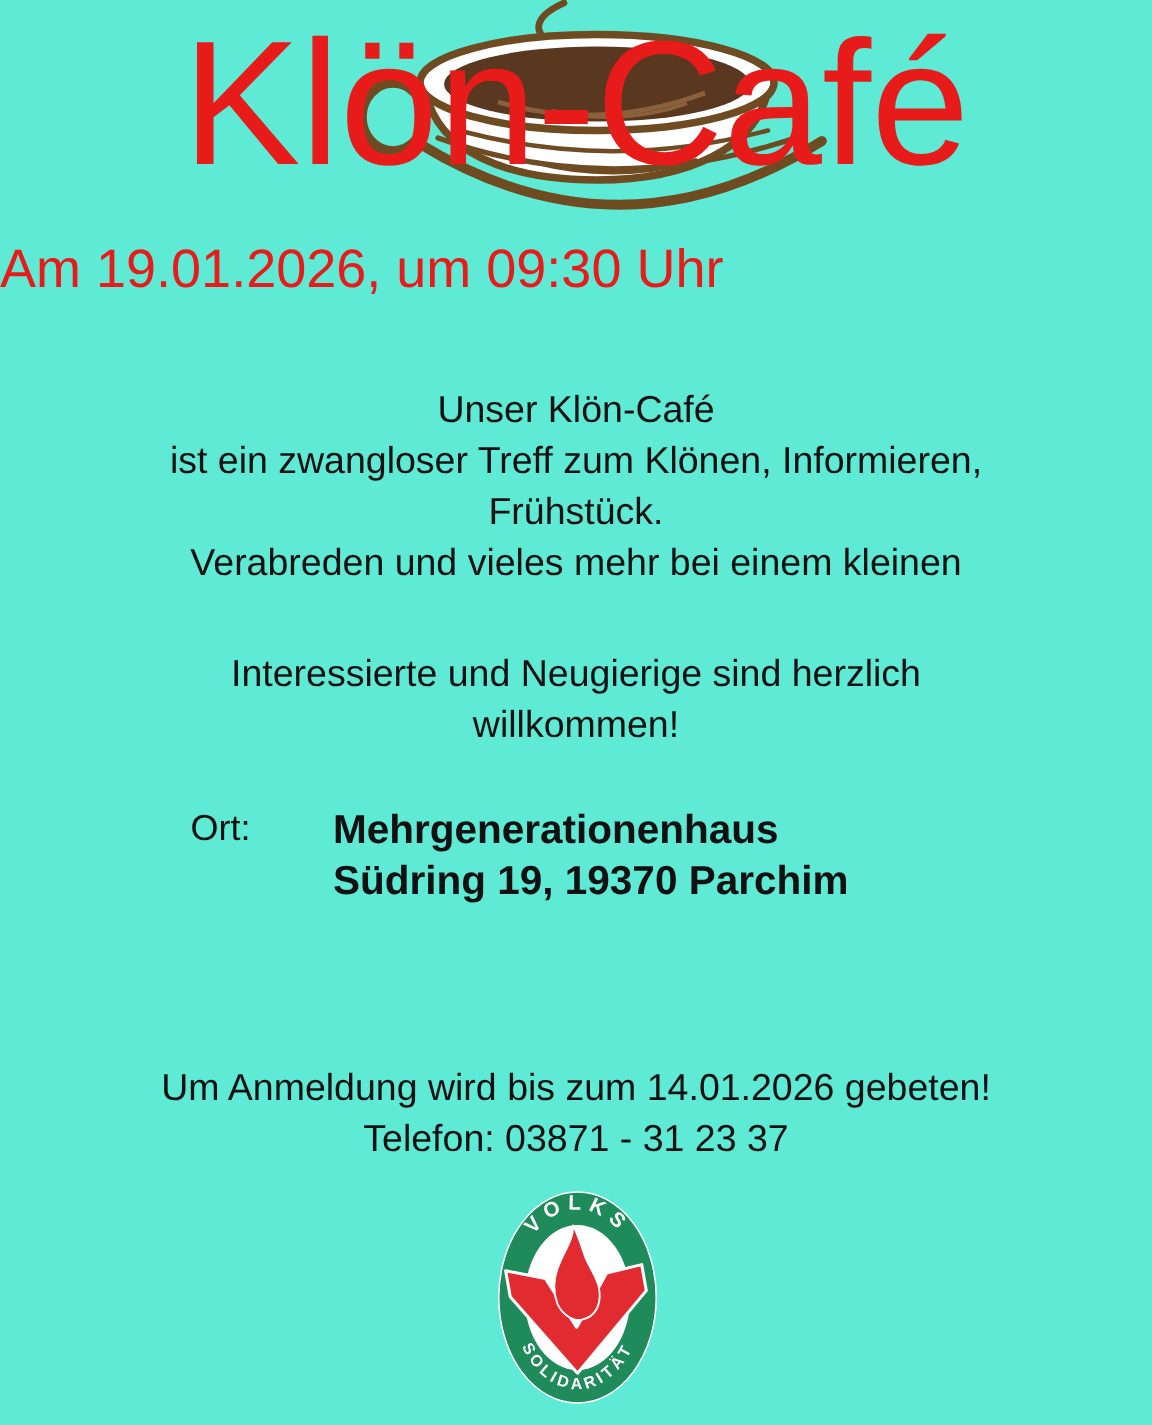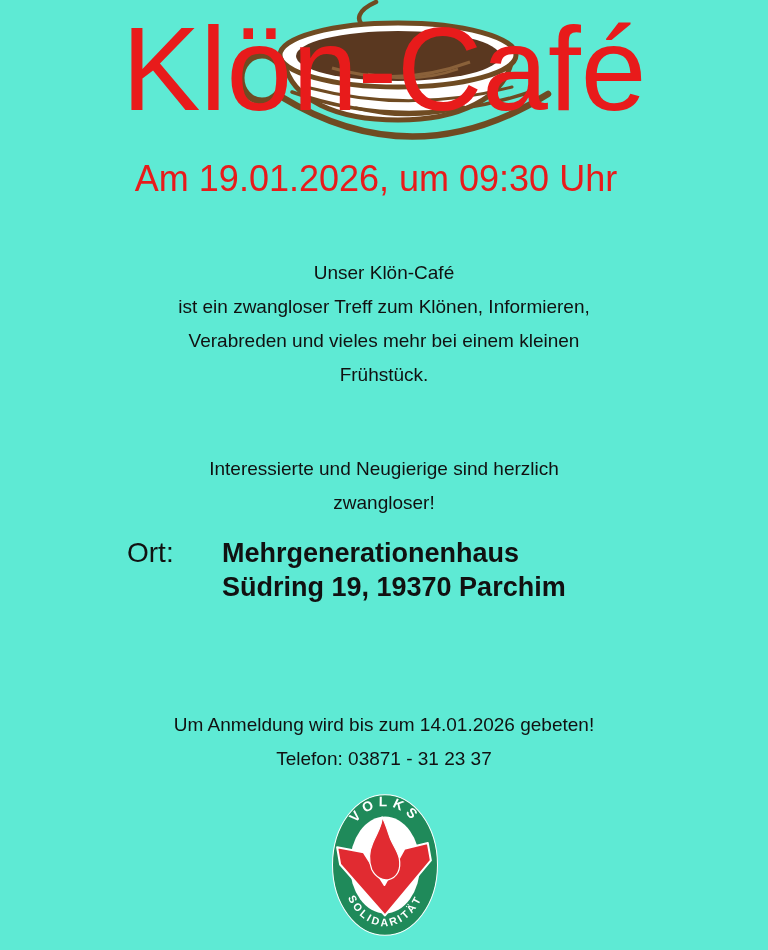--- a/index.html
+++ b/index.html
@@ -19,35 +19,35 @@
   .coffee-highlight { fill: none; stroke: var(--coffee-highlight); }
 
   .title {
     position: absolute; top: 10px; left: 0; right: 0;
     text-align: center; white-space: nowrap;
     font-size: 118px; line-height: 118px;
     color: var(--accent-red);
   }
   .subtitle {
     position: absolute; top: 161px; left: 0; right: 16px;
-    text-align: center; white-space: nowrap;
+    text-align: left; white-space: nowrap;
     font-size: 36px; line-height: 36px;
     color: var(--accent-red);
   }
   .textblock {
     position: absolute; left: 0; right: 0;
-    font-size: 19px; line-height: 34px;
+    font-size: 25px; line-height: 34px;
     text-align: center; white-space: nowrap;
   }
   .intro { top: 256px; }
-  .welcome { top: 452px; }
+  .welcome { top: 432px; }
   .registration { top: 668px; margin-top: 40px; }
   .ort-label {
     position: absolute; left: 127px; top: 536px;
-    font-size: 28px; line-height: 34px; text-align: right;
+    font-size: 24px; line-height: 34px; text-align: right;
   }
   .ort-address {
     position: absolute; left: 222px; top: 536px;
     font-size: 27px; line-height: 34px;
     text-align: left; white-space: nowrap; font-weight: bold;
   }
   .logo { position: absolute; left: 332px; top: 793px; }
   .logo-ring { fill: var(--logo-green); stroke: #ffffff; stroke-width: 1; }
   .logo-inner { fill: #ffffff; }
   .logo-v { fill: var(--logo-red); stroke: #ffffff; stroke-width: 2; stroke-linejoin: round; }
@@ -84,27 +84,27 @@
     <path class="cup-line" d="M116,108 Q170,122 224,107" stroke-width="3" stroke-linecap="round"></path>
   </svg>
 
   <div class="title">Klön-Café</div>
 
   <div class="subtitle">Am 19.01.2026, um 09:30 Uhr</div>
 
   <div class="textblock intro">
       <div>Unser Klön-Café</div>
       <div>ist ein zwangloser Treff zum Klönen, Informieren,</div>
+      <div>Frühstück.</div>
       <div>Verabreden und vieles mehr bei einem kleinen</div>
-      <div>Frühstück.</div>
     </div>
 
   <div class="textblock welcome">
       <div>Interessierte und Neugierige sind herzlich</div>
-      <div>zwangloser!</div>
+      <div>willkommen!</div>
     </div>
 
   <div class="ort-label">Ort:</div>
   <div class="ort-address">
       <div>Mehrgenerationenhaus</div>
       <div>Südring 19, 19370 Parchim</div>
     </div>
 
   <div class="textblock registration">
       <div>Um Anmeldung wird bis zum 14.01.2026 gebeten!</div>

